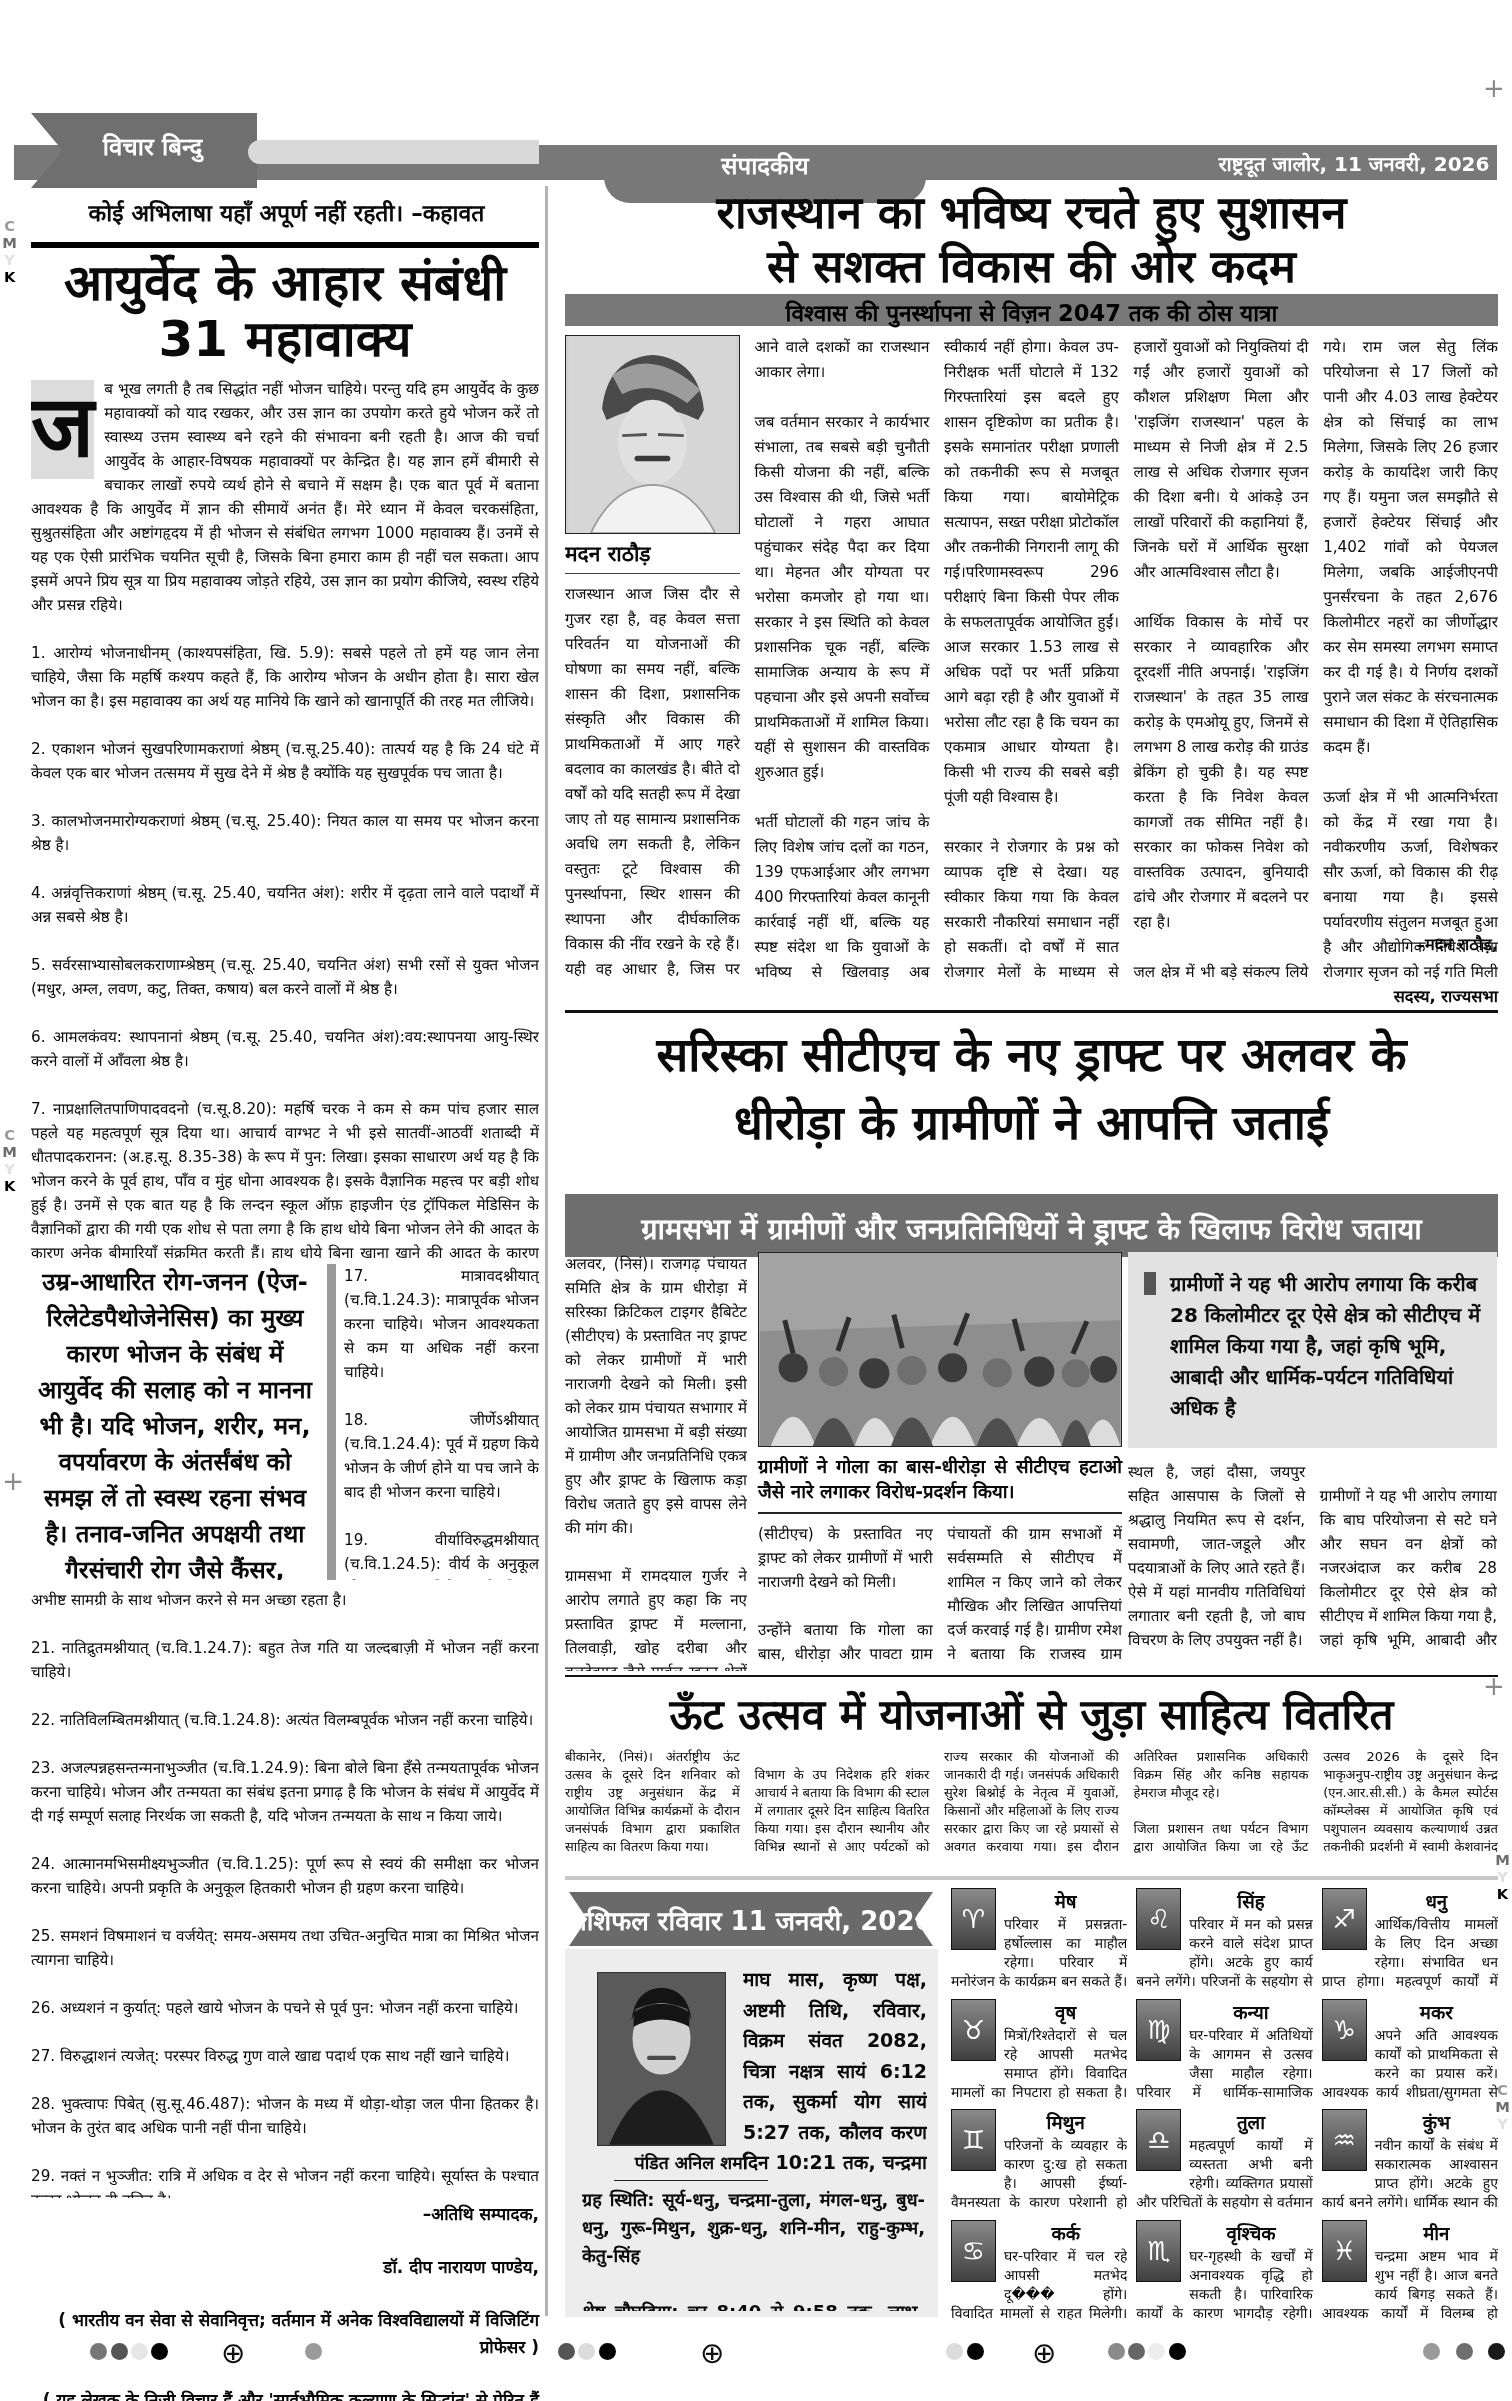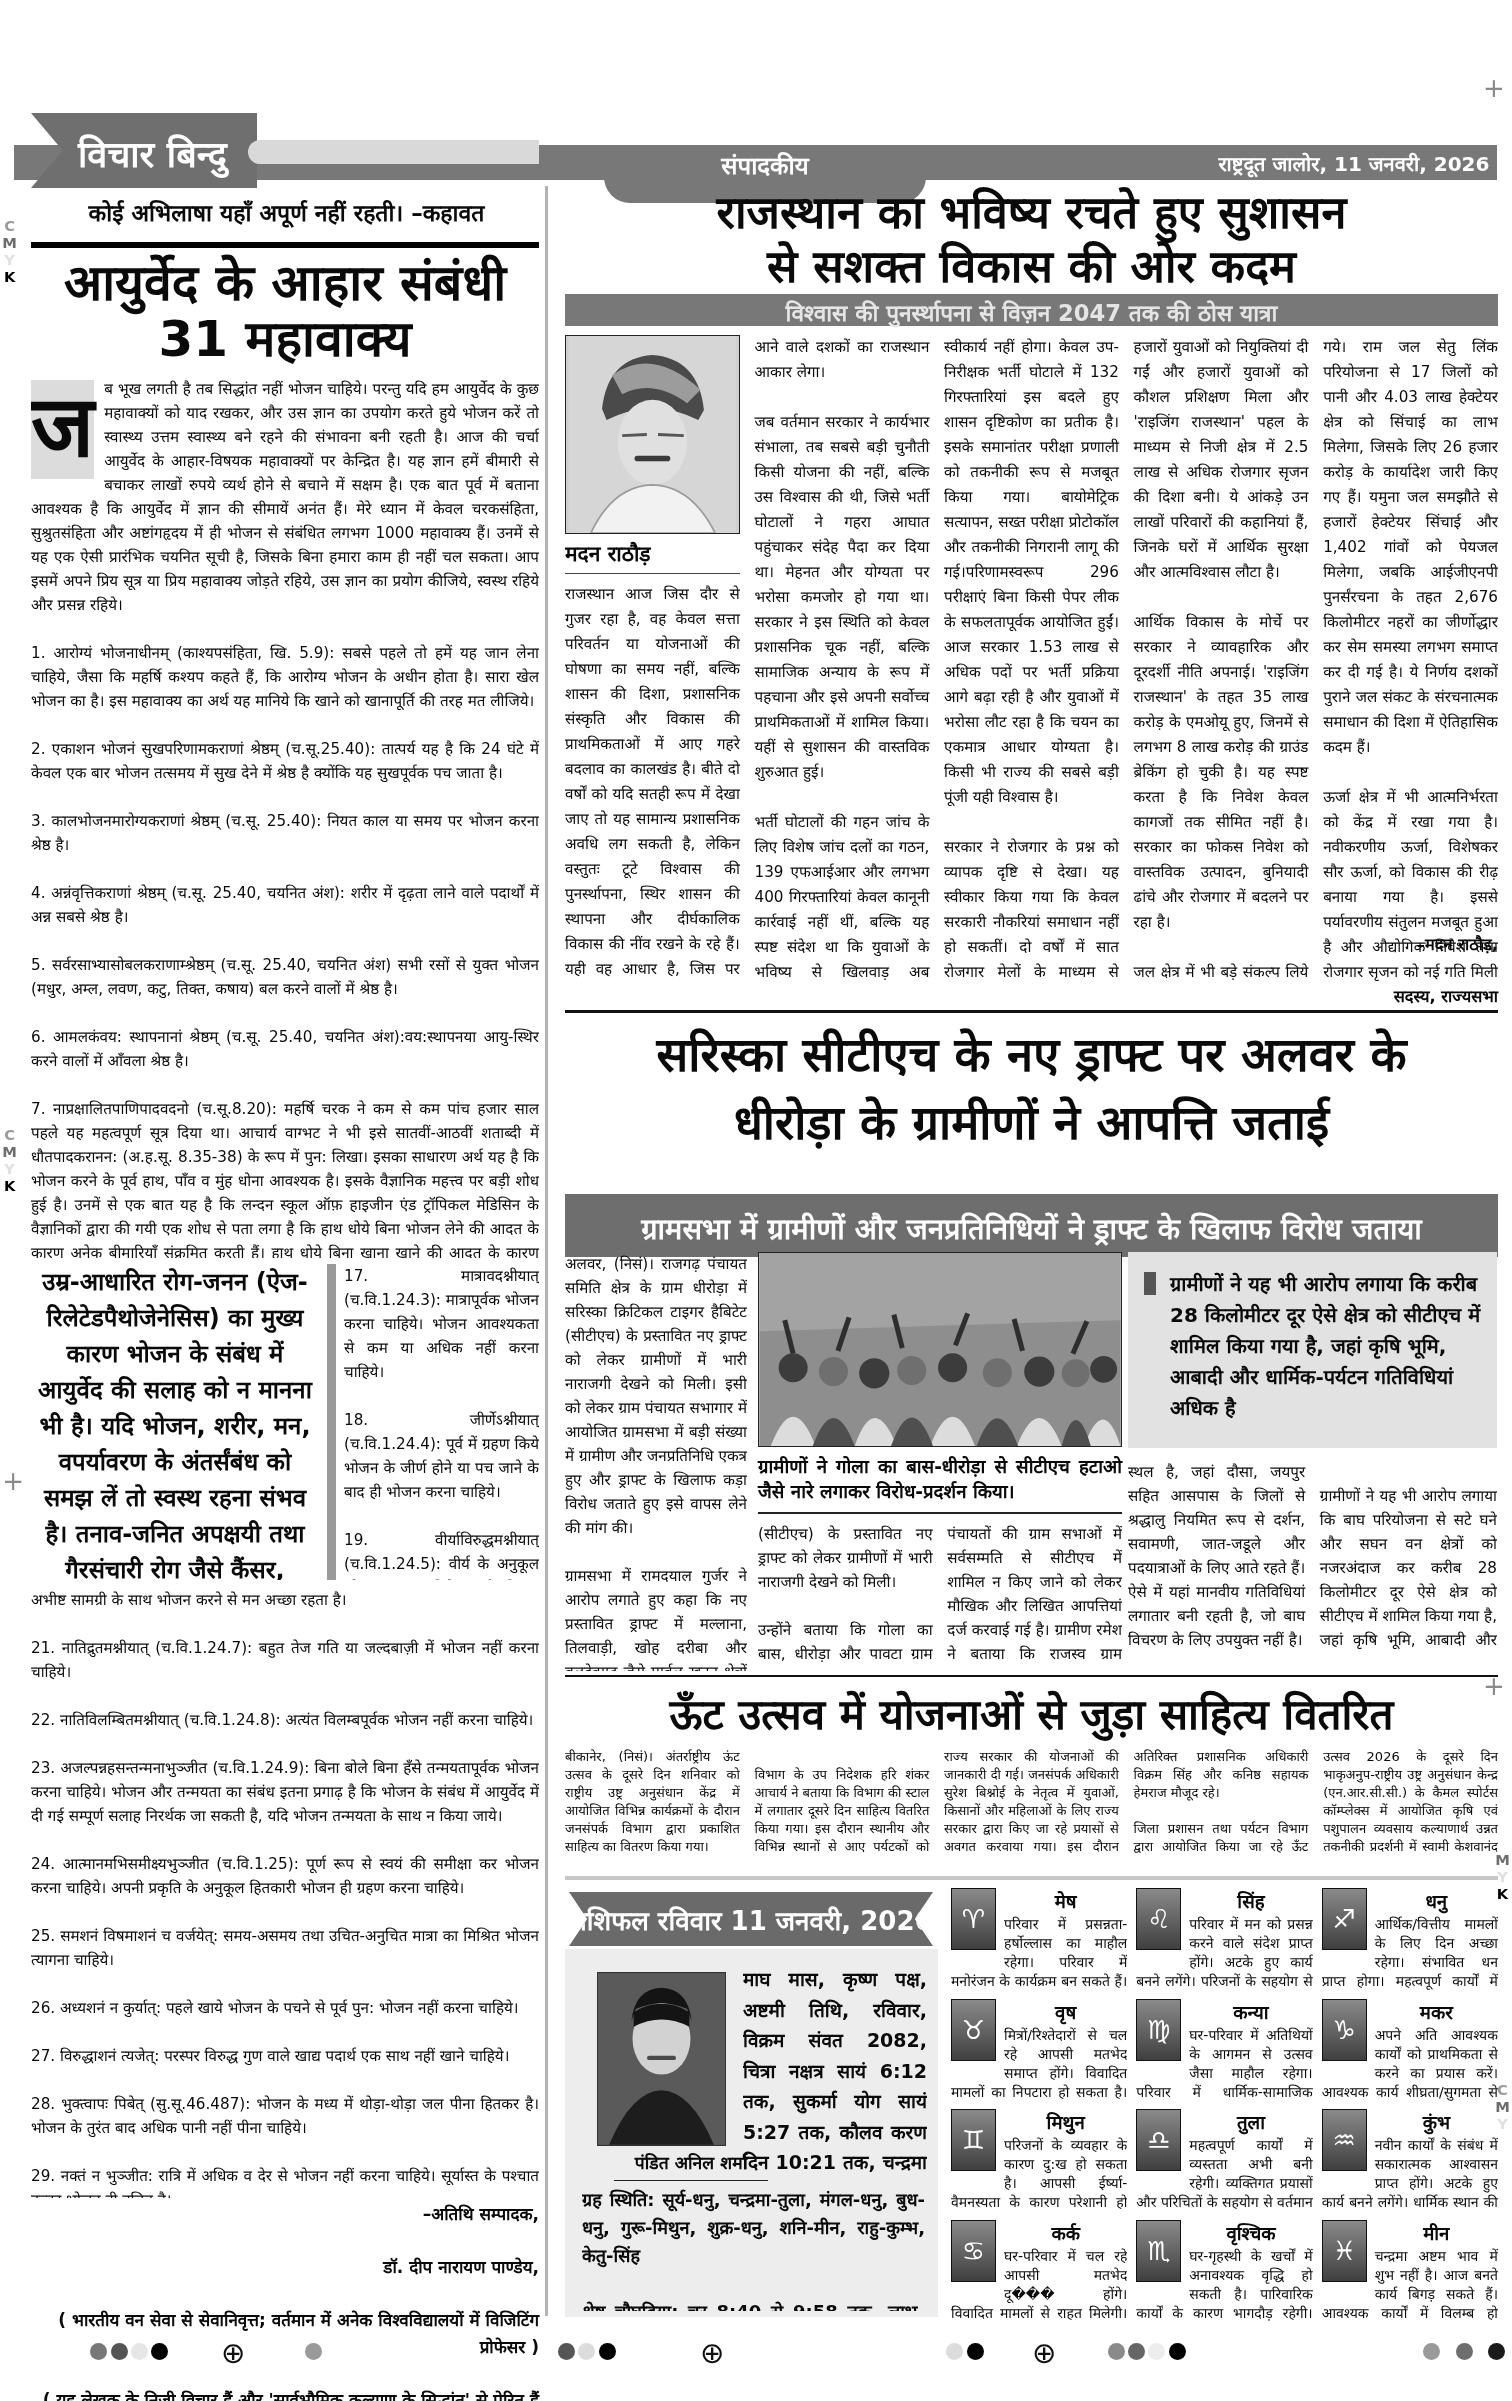--- a/index.html
+++ b/index.html
@@ -14,41 +14,41 @@
 
   
   .hdr-bar{left:14px;top:145px;width:1483px;height:35px;background:#787878;}
   .hdr-tab{left:604px;top:145px;width:322px;height:58px;background:#787878;border-radius:0 0 26px 26px;}
   .hdr-tab-label{width:100%;top:3.4px;font-size:24px;font-weight:bold;color:#fff;text-align:center;}
   .hdr-edition{right:22.6px;top:150px;font-size:20px;font-weight:bold;color:#fff;}
 
   
   .flag{left:31px;top:113px;width:226px;height:75px;background:#6f6f6f;
         clip-path:polygon(0 0,100% 0,100% 100%,0 100%,14% 50%);}
-  .flag-label{width:100%;top:16px;text-align:center;font-size:36px;font-weight:bold;color:#fff;padding-left:17px;box-sizing:border-box;}
+  .flag-label{width:100%;top:16px;text-align:center;font-size:24px;font-weight:bold;color:#fff;padding-left:17px;box-sizing:border-box;}
   .flag-strip{left:248px;top:140px;width:291px;height:24px;background:#d9d9d9;border-radius:13.6px 0 0 13.6px;}
   .vb-quote{left:34px;top:196px;width:505px;font-size:23px;font-weight:bold;text-align:center;}
   .vb-rule{left:31px;top:242px;width:508px;height:5.6px;background:#000;}
   .ayur-headline{left:31px;top:255px;width:508px;font-size:50px;line-height:56px;font-weight:900;text-align:center;}
   .ayur-bodyA{left:31px;top:377px;width:508px;height:881px;font-size:15.2px;line-height:24px;}
   .dropcap{float:left;width:63px;height:99px;background:#dcdcdc;margin:3.4px 10.2px 3.4px 0;
            font-size:85px;line-height:93px;font-weight:bold;text-align:center;}
   .callout-row{left:31px;top:1264px;width:508px;height:316px;display:flex;}
   .callout-big{width:288px;font-size:24px;line-height:36px;font-weight:900;text-align:center;overflow:hidden;}
   .callout-div{width:9px;background:#9a9a9a;margin:0 8px;}
   .callout-side{flex:1;font-size:15.2px;line-height:24px;overflow:hidden;}
   .ayur-bodyB{left:31px;top:1588px;width:508px;height:610px;font-size:15.2px;line-height:24px;}
   .ayur-sign{left:31px;top:2201px;width:508px;font-size:17px;line-height:26.5px;font-weight:bold;text-align:right;}
 
   .vdiv{left:545px;top:186px;width:2.8px;height:2130px;background:#b3b3b3;}
 
   
   .ed-headline{left:565px;top:186px;width:933px;font-size:45px;line-height:54px;font-weight:900;text-align:center;}
   .ed-subbar{left:565px;top:294px;width:933px;height:32px;background:#787878;}
-  .ed-subbar-label{width:100%;top:3.4px;text-align:center;font-size:22.6px;font-weight:bold;color:#e5e5e5;}
+  .ed-subbar-label{width:100%;top:3.4px;text-align:center;font-size:22.6px;font-weight:bold;color:#000000;}
   .ed-cols{left:565px;top:335px;width:933px;height:660px;column-count:5;column-gap:14.7px;
            font-size:15.2px;line-height:25px;}
   .ed-photo{width:100%;height:199px;border:1.1px solid #222;box-sizing:border-box;background:#cfcfcf;}
   .ed-photo svg{display:block;width:100%;height:100%;}
   .ed-author{width:100%;text-align:left;font-size:21px;font-weight:bold;margin:8px 0 5.6px 0;}
   .ed-author-rule{width:100%;height:1.1px;background:#444;margin-bottom:8px;}
   .ed-sign{left:1316px;top:932px;width:182px;font-size:16.4px;line-height:26px;font-weight:bold;text-align:right;}
 
   .rule-a{left:565px;top:1010px;width:933px;height:2.8px;background:#111;}
 

